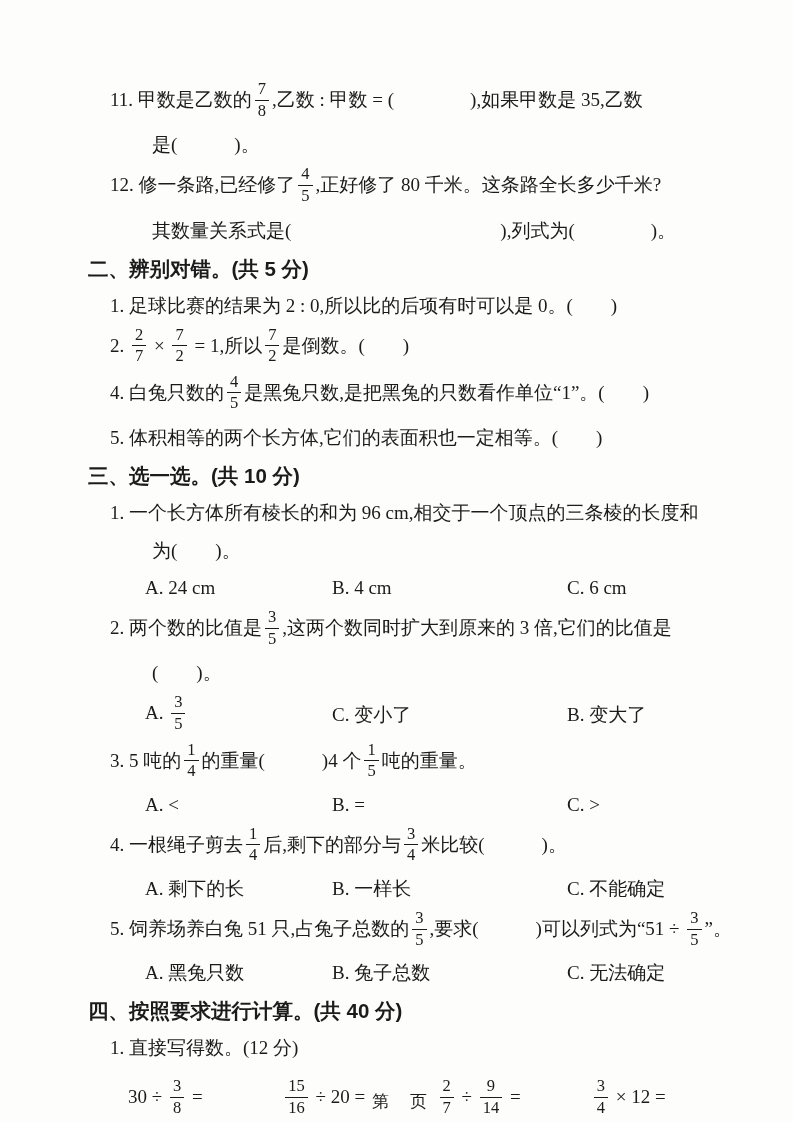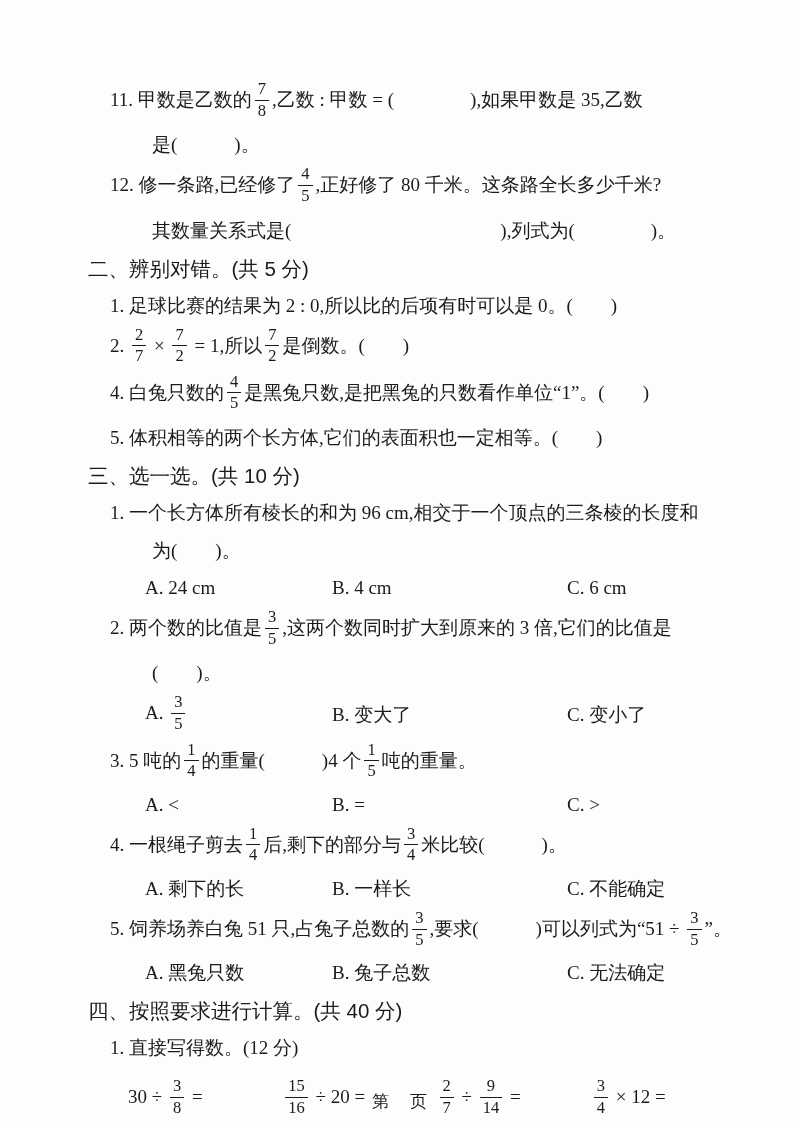--- a/index.html
+++ b/index.html
@@ -13,21 +13,21 @@
     position:relative;width:793px;height:1122px;
     padding-top:78px;box-sizing:border-box;
   }
   .line{
     font-size:19px;line-height:37px;margin:1px 0;
     white-space:pre-wrap;
   }
   .indent-1{margin-left:110px;}
   .indent-2{margin-left:152px;}
   .hdr{
-    font-size:20.5px;font-weight:400;line-height:32px;
+    font-size:20.5px;font-weight:700;line-height:32px;
     margin:4px 0 2px 88px;white-space:pre-wrap;
     font-family:"Liberation Sans","DejaVu Sans",sans-serif;
   }
   .options{
     display:flex;margin-left:145px;font-size:19px;line-height:36px;align-items:center;
   }
   .opt{width:187px;white-space:pre-wrap;}
   .opt:last-child{width:auto;margin-left:48px;}
   .calc{
     display:flex;margin:10px 48px 0 128px;font-size:19px;line-height:40px;
@@ -65,22 +65,22 @@
       <div class="line indent-2">为(　　)。</div>
       <div class="options">
         <div class="opt">A. 24 cm</div>
         <div class="opt">B. 4 cm</div>
         <div class="opt">C. 6 cm</div>
       </div>
       <div class="line indent-1">2. 两个数的比值是<span class="frac"><span class="fn">3</span><span class="fd">5</span></span>,这两个数同时扩大到原来的 3 倍,它们的比值是</div>
       <div class="line indent-2">(　　)。</div>
       <div class="options">
         <div class="opt">A. <span class="frac"><span class="fn">3</span><span class="fd">5</span></span></div>
+        <div class="opt">C. 变小了</div>
         <div class="opt">B. 变大了</div>
-        <div class="opt">C. 变小了</div>
       </div>
       <div class="line indent-1">3. 5 吨的<span class="frac"><span class="fn">1</span><span class="fd">4</span></span>的重量(　　　)4 个<span class="frac"><span class="fn">1</span><span class="fd">5</span></span>吨的重量。</div>
       <div class="options">
         <div class="opt">A. &lt;</div>
         <div class="opt">B. =</div>
         <div class="opt">C. &gt;</div>
       </div>
       <div class="line indent-1">4. 一根绳子剪去<span class="frac"><span class="fn">1</span><span class="fd">4</span></span>后,剩下的部分与<span class="frac"><span class="fn">3</span><span class="fd">4</span></span>米比较(　　　)。</div>
       <div class="options">
         <div class="opt">A. 剩下的长</div>

